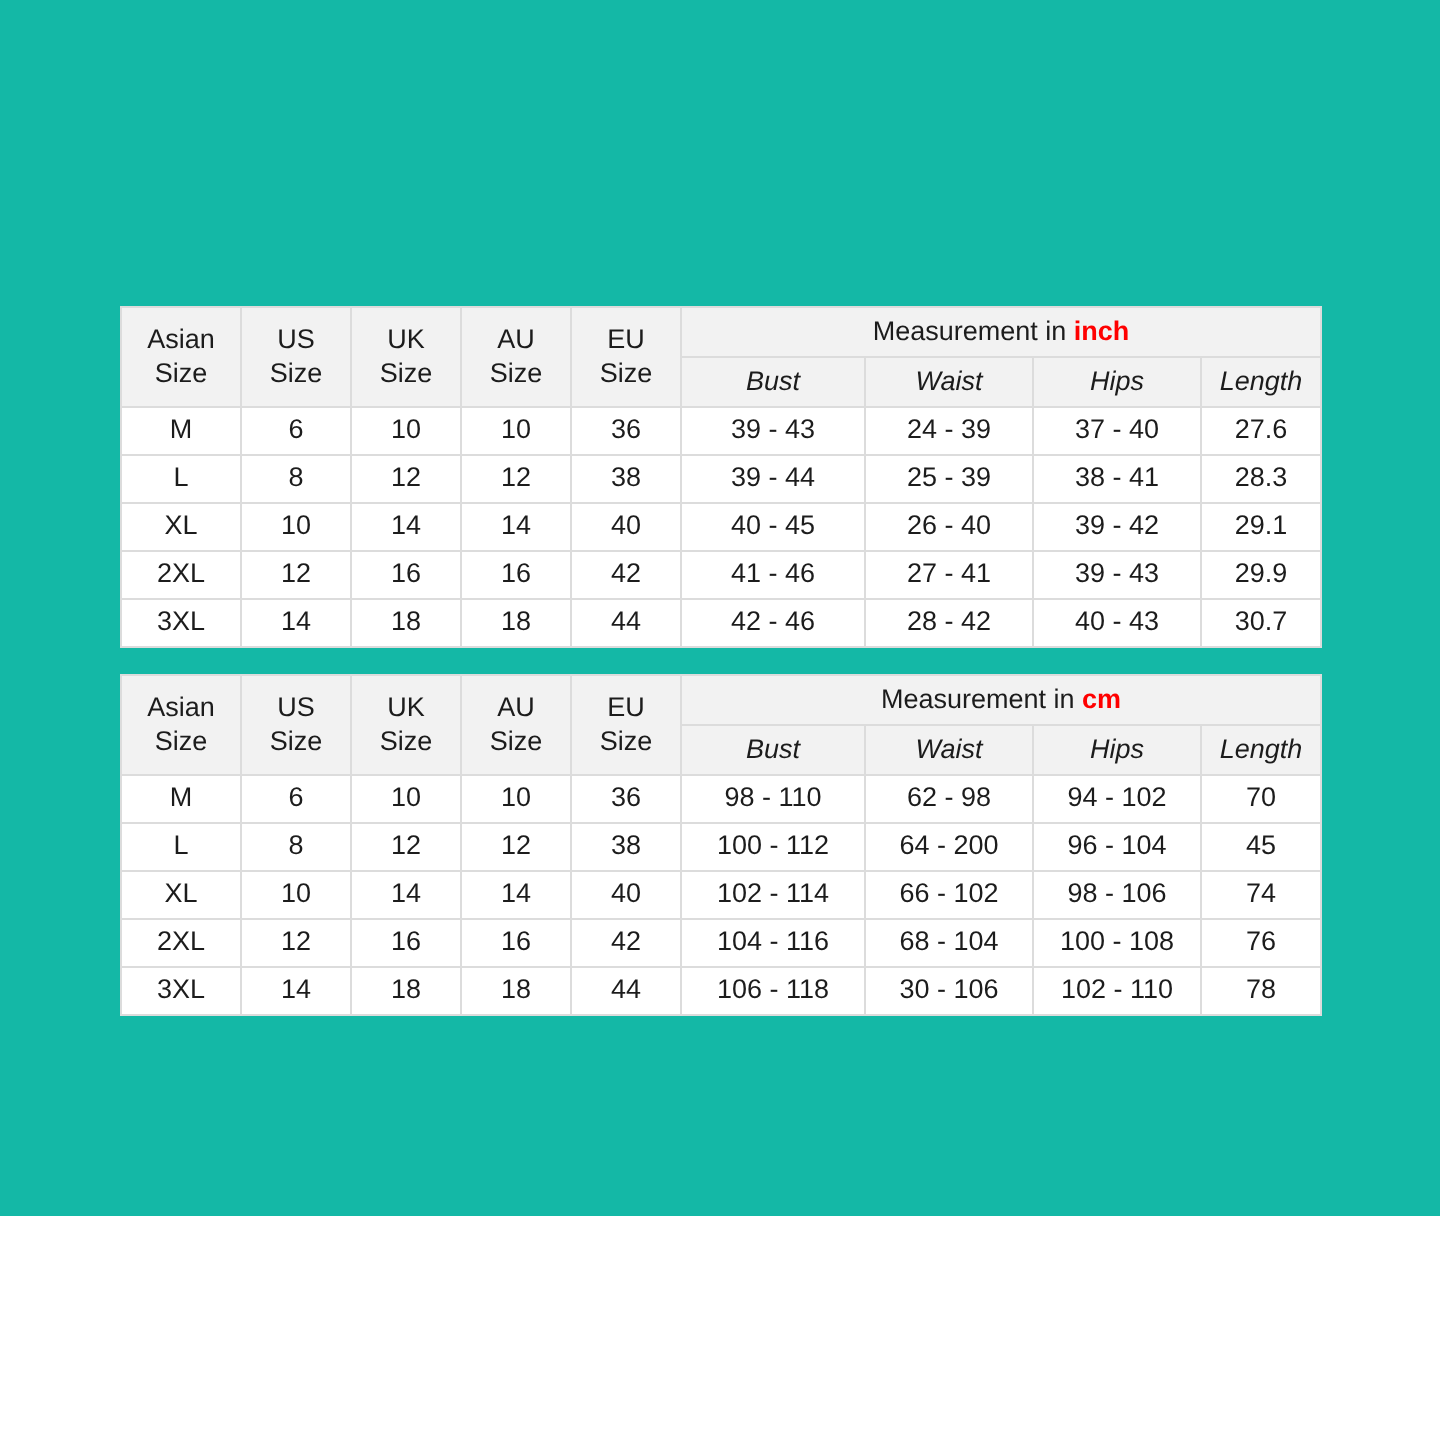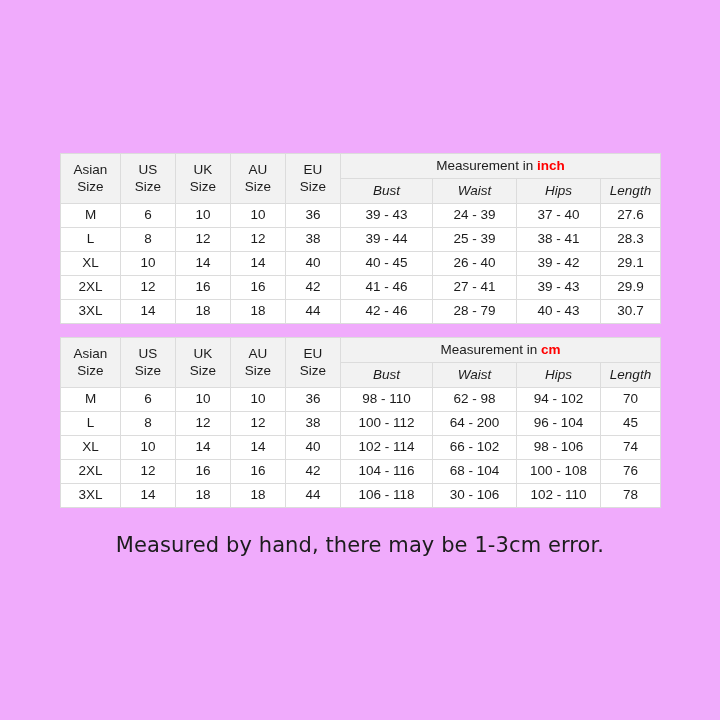--- a/index.html
+++ b/index.html
@@ -9,22 +9,22 @@
   body {
     width: 720px;
     height: 720px;
     background: #ffffff;
     font-family: "Liberation Sans", sans-serif;
     overflow: hidden;
   }
   .page {
     position: relative;
     width: 720px;
-    height: 720px;
-    background: #f0abfc;
+    height: 608px;
+    background: #14b8a6;
   }
   .chart-stack {
     position: absolute;
     left: 60px;
     top: 153px;
     width: 600px;
   }
 
   table.size-table {
     width: 600px;
@@ -198,21 +198,21 @@
             <td>39  - 43</td>
             <td>29.9</td>
           </tr>
           <tr>
             <td>3XL</td>
             <td class="bold-col">14</td>
             <td>18</td>
             <td>18</td>
             <td>44</td>
             <td>42  - 46</td>
-            <td>28  - 79</td>
+            <td>28  - 42</td>
             <td>40  - 43</td>
             <td>30.7</td>
           </tr>
         </tbody>
       </table>
       <div class="table-gap"></div>
       <table class="size-table">
         <colgroup>
           <col class="c-asian">
           <col class="c-us">
@@ -307,14 +307,13 @@
             <td>18</td>
             <td>44</td>
             <td>106  - 118</td>
             <td>30  - 106</td>
             <td>102  - 110</td>
             <td>78</td>
           </tr>
         </tbody>
       </table>
     </div>
-  <div class="caption">Measured by hand, there may be 1-3cm error.</div>
 </div>
 
 </body></html>

